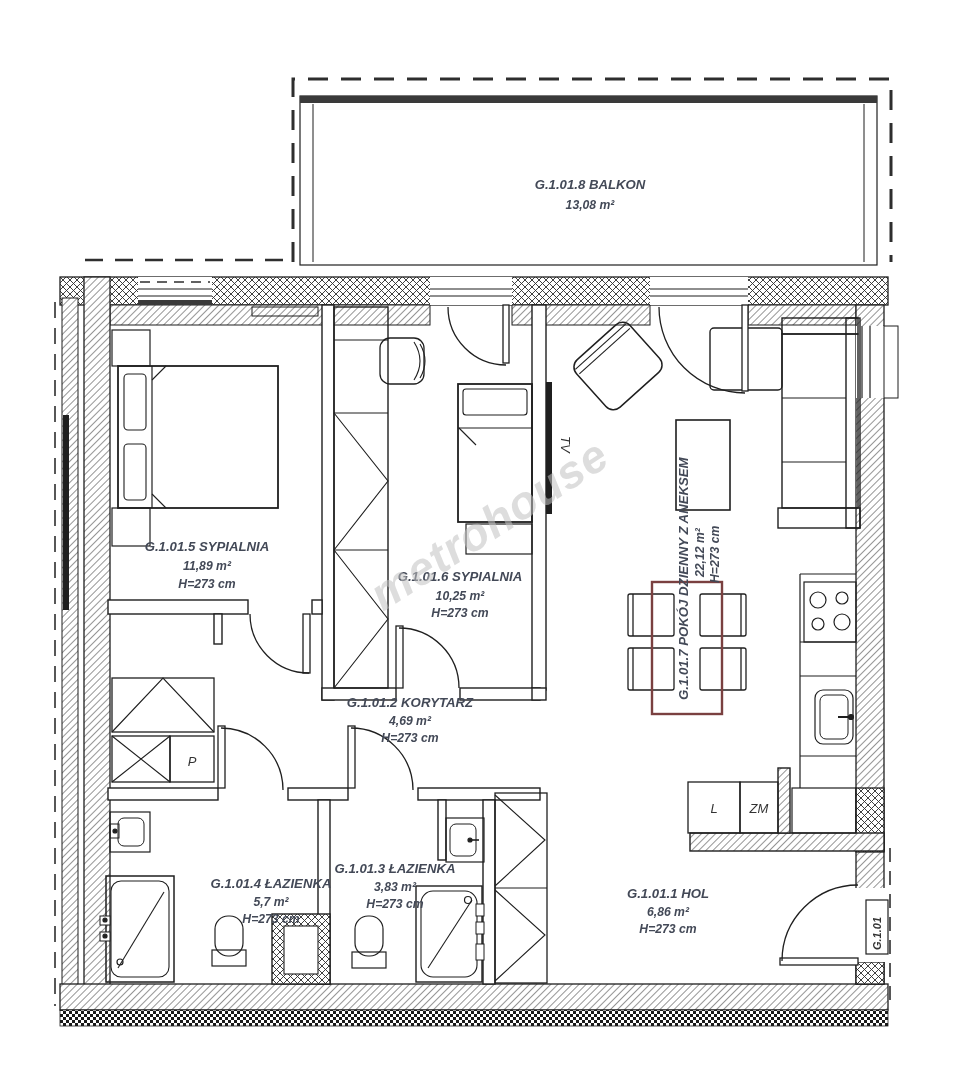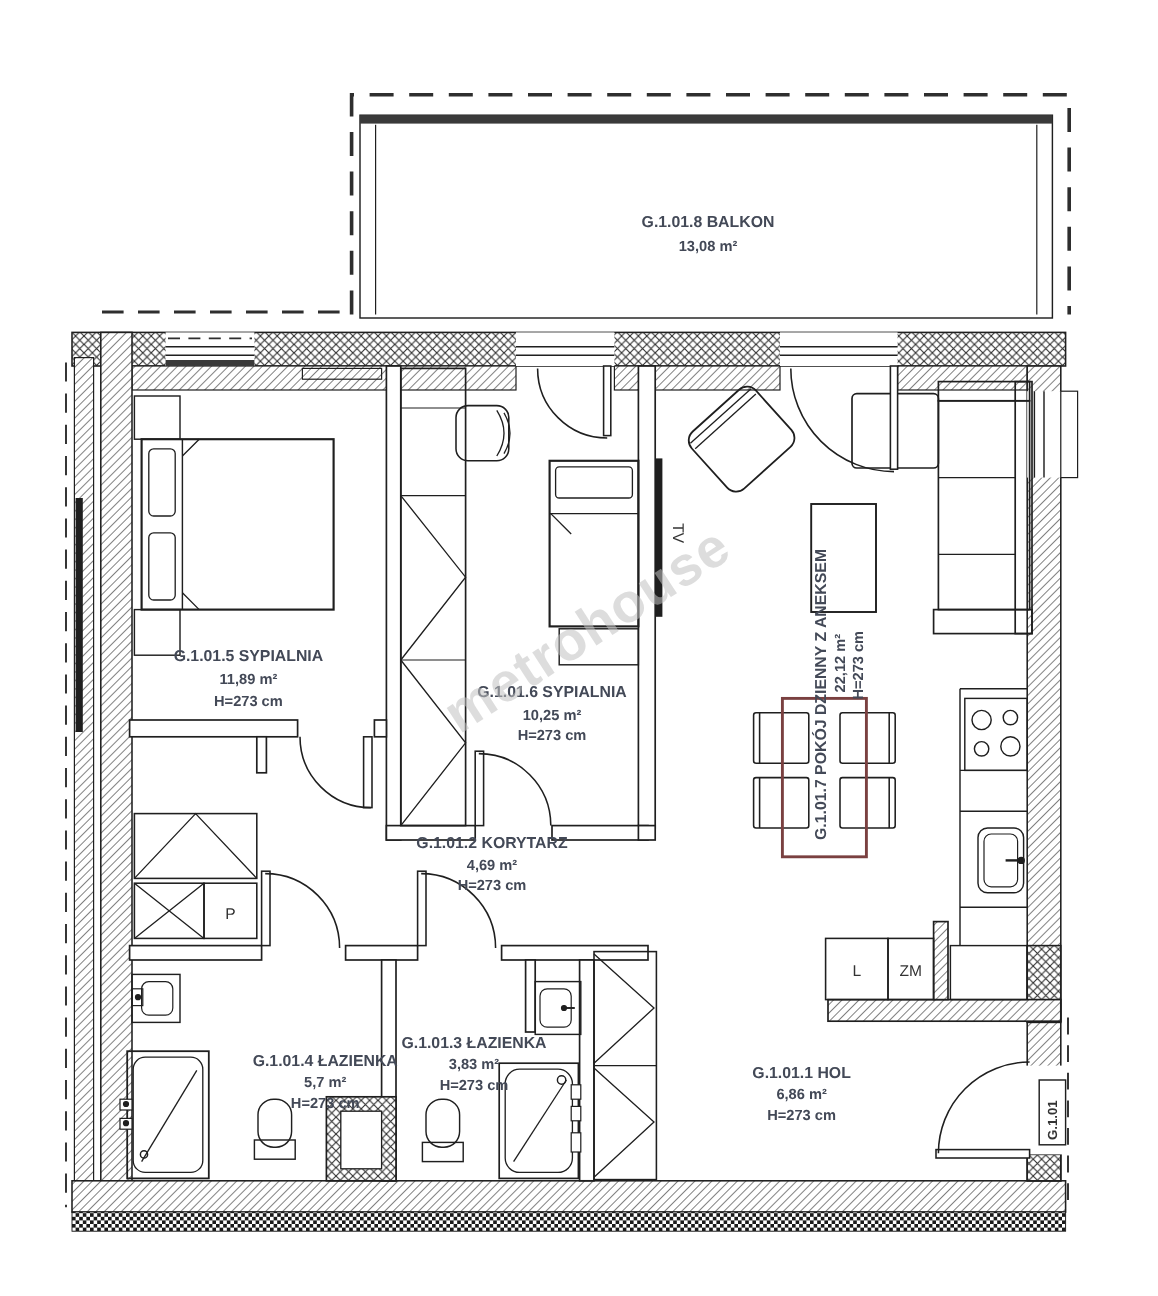--- a/index.html
+++ b/index.html
@@ -1,17 +1,17 @@
 <!DOCTYPE html>
 <html><head>
 <meta charset="utf-8">
 <style>
   html,body{margin:0;padding:0;background:#ffffff;}
   #stage{position:relative;width:965px;height:1080px;background:#fff;overflow:hidden;
-         font-family:"Liberation Sans", sans-serif;}
+         font-family:"Liberation Sans", sans-serif;font-style:italic;}
   svg text{font-family:"Liberation Sans", sans-serif;}
   .roomname{font-size:13.2px;font-weight:700;fill:#434957;}
   .roomsub{font-size:12.2px;font-weight:700;fill:#434957;}
   .tag{font-size:11px;font-weight:700;fill:#333;}
   .appl{font-size:13px;font-weight:400;fill:#333;}
   .wm{font-size:46px;font-weight:700;fill:#c2c2c2;opacity:.55;letter-spacing:1px;}
 </style>
 </head>
 <body>
 

